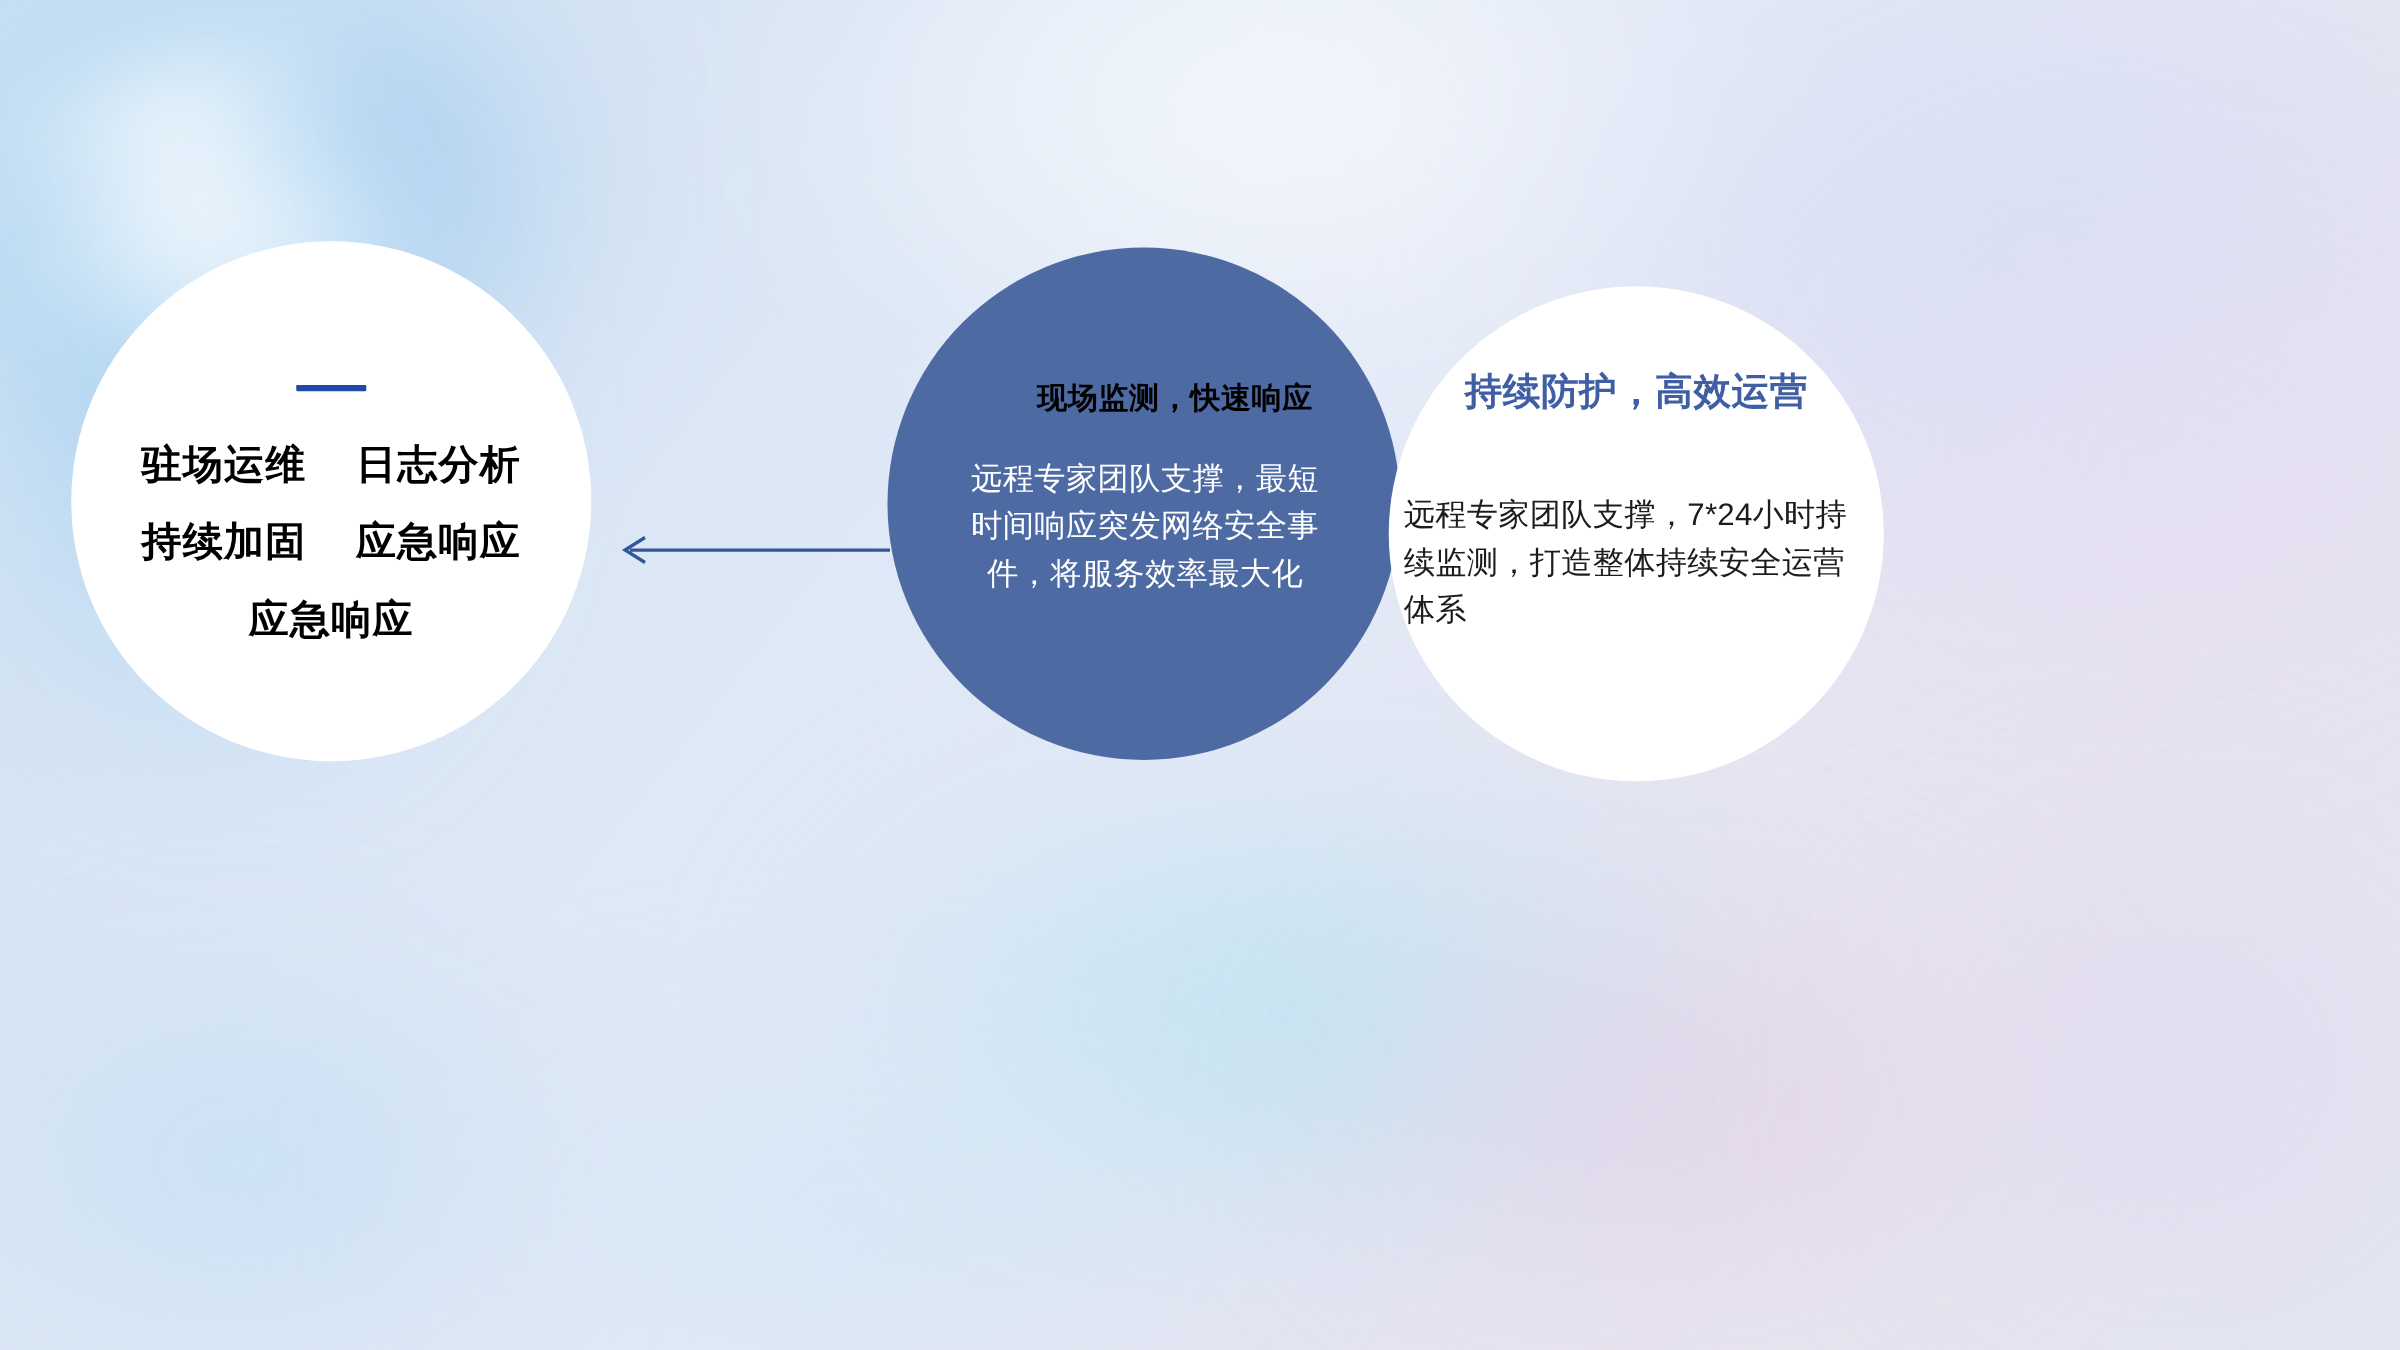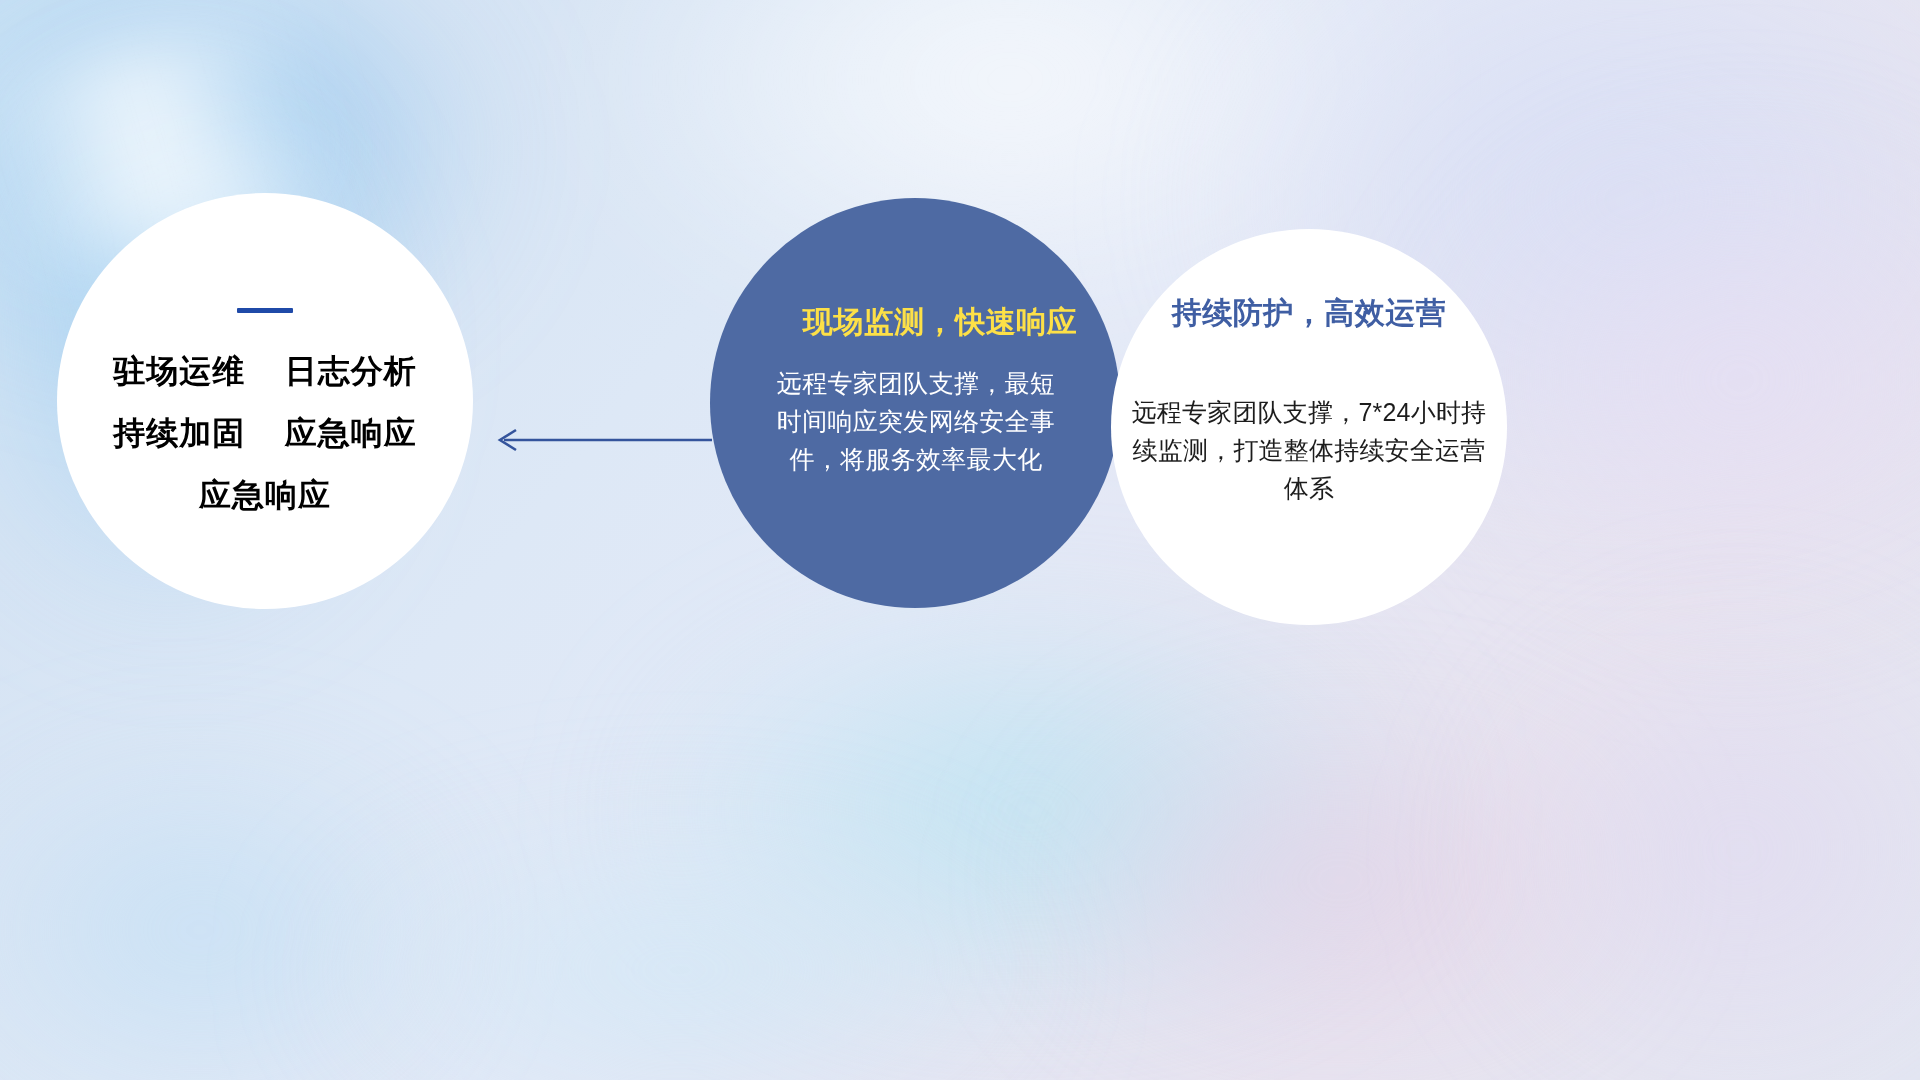--- a/index.html
+++ b/index.html
@@ -69,38 +69,38 @@
   .left-lines{margin-top:42px;text-align:center;}
   .left-line{
     font-size:32px;font-weight:bold;color:#000;letter-spacing:1px;
     line-height:1.0;margin-bottom:30px;white-space:pre;
   }
   .left-line:last-child{margin-bottom:0;}
 
   
   .mid-title{
     position:absolute;left:50px;top:104px;width:360px;
-    font-size:30px;font-weight:bold;color:#fde047;text-align:center;
+    font-size:24px;font-weight:bold;color:#000000;text-align:center;
     letter-spacing:.5px;white-space:nowrap;
   }
   .mid-body{
     position:absolute;left:56px;top:166px;width:300px;
     font-size:25px;color:#ffffff;line-height:1.52;text-align:center;
     letter-spacing:.3px;
   }
 
   
   .right-title{
     position:absolute;left:28px;top:64px;width:340px;
     font-size:30px;font-weight:bold;color:#3f5ea3;text-align:center;
     letter-spacing:.5px;white-space:nowrap;
   }
   .right-body{
     position:absolute;left:12px;top:164px;width:372px;
-    font-size:25px;color:#1c1c1c;line-height:1.52;text-align:center;
+    font-size:25px;color:#1c1c1c;line-height:1.52;
     letter-spacing:.2px;
   }
 
   
   .arrow{position:absolute;left:490px;top:420px;width:225px;height:40px;}
 </style>
 </head>
 <body>
 
 <div id="stage">

